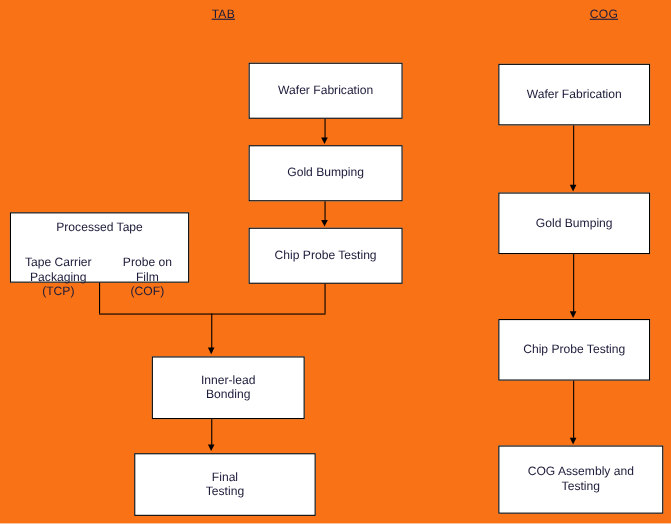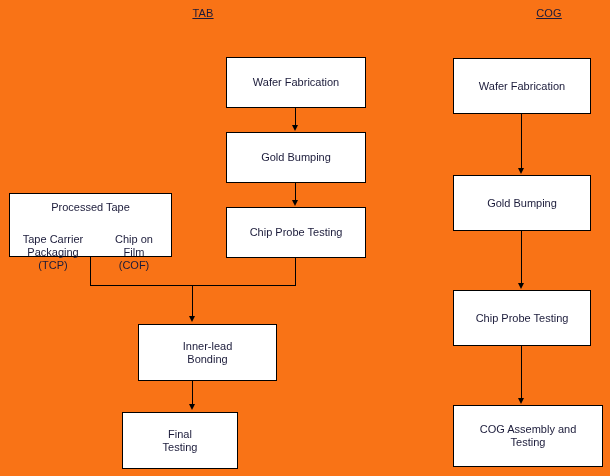--- a/index.html
+++ b/index.html
@@ -109,31 +109,31 @@
 
   <div class="node" style="left:226px; top:207px; width:140px; height:51px;">
     <span class="label">Chip Probe Testing</span>
   </div>
 
   <div class="node composite" style="left:9px; top:193px; width:163px; height:64px;">
     <span class="ct-title">Processed Tape</span>
     <span class="ct-left">Tape Carrier
 Packaging
 (TCP)</span>
-    <span class="ct-right">Chip on
+    <span class="ct-right">Probe on
 Film
 (COF)</span>
   </div>
 
   <div class="node" style="left:138px; top:324px; width:139px; height:57px;">
     <span class="label">Inner-lead
 Bonding</span>
   </div>
 
-  <div class="node" style="left:122px; top:412px; width:116px; height:57px;">
+  <div class="node" style="left:122px; top:412px; width:165px; height:57px;">
     <span class="label">Final
 Testing</span>
   </div>
 
   <div class="vline" style="left:295px; top:108px; height:18px;"></div>
   <div class="arrowhead" style="left:292px; top:125px;"></div>
 
   <div class="vline" style="left:295px; top:183px; height:18px;"></div>
   <div class="arrowhead" style="left:292px; top:200px;"></div>
 

